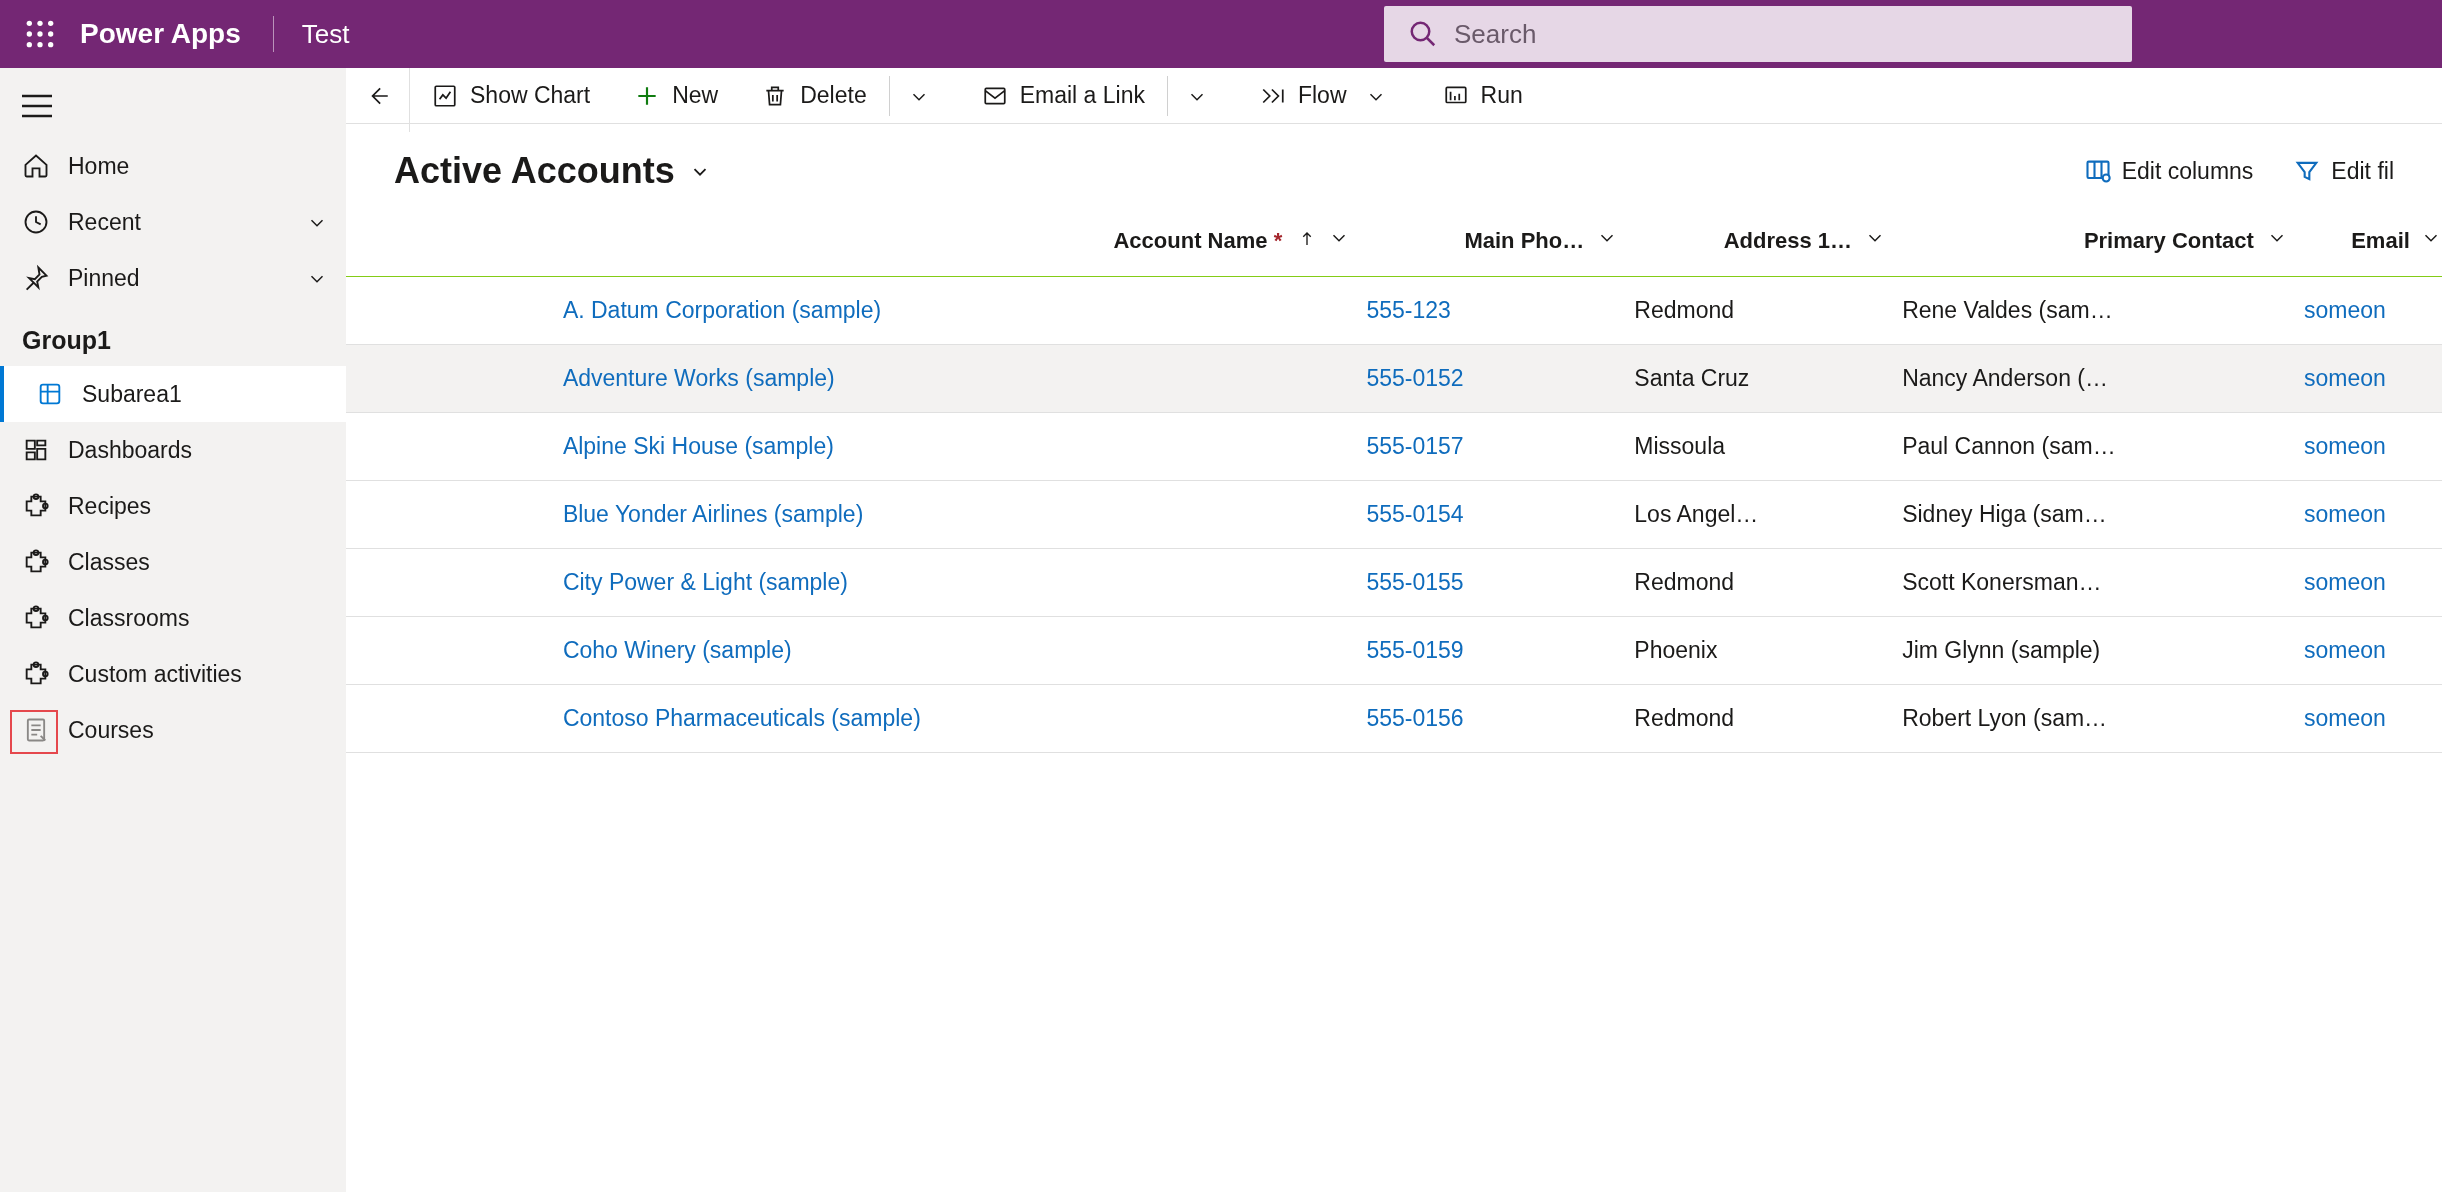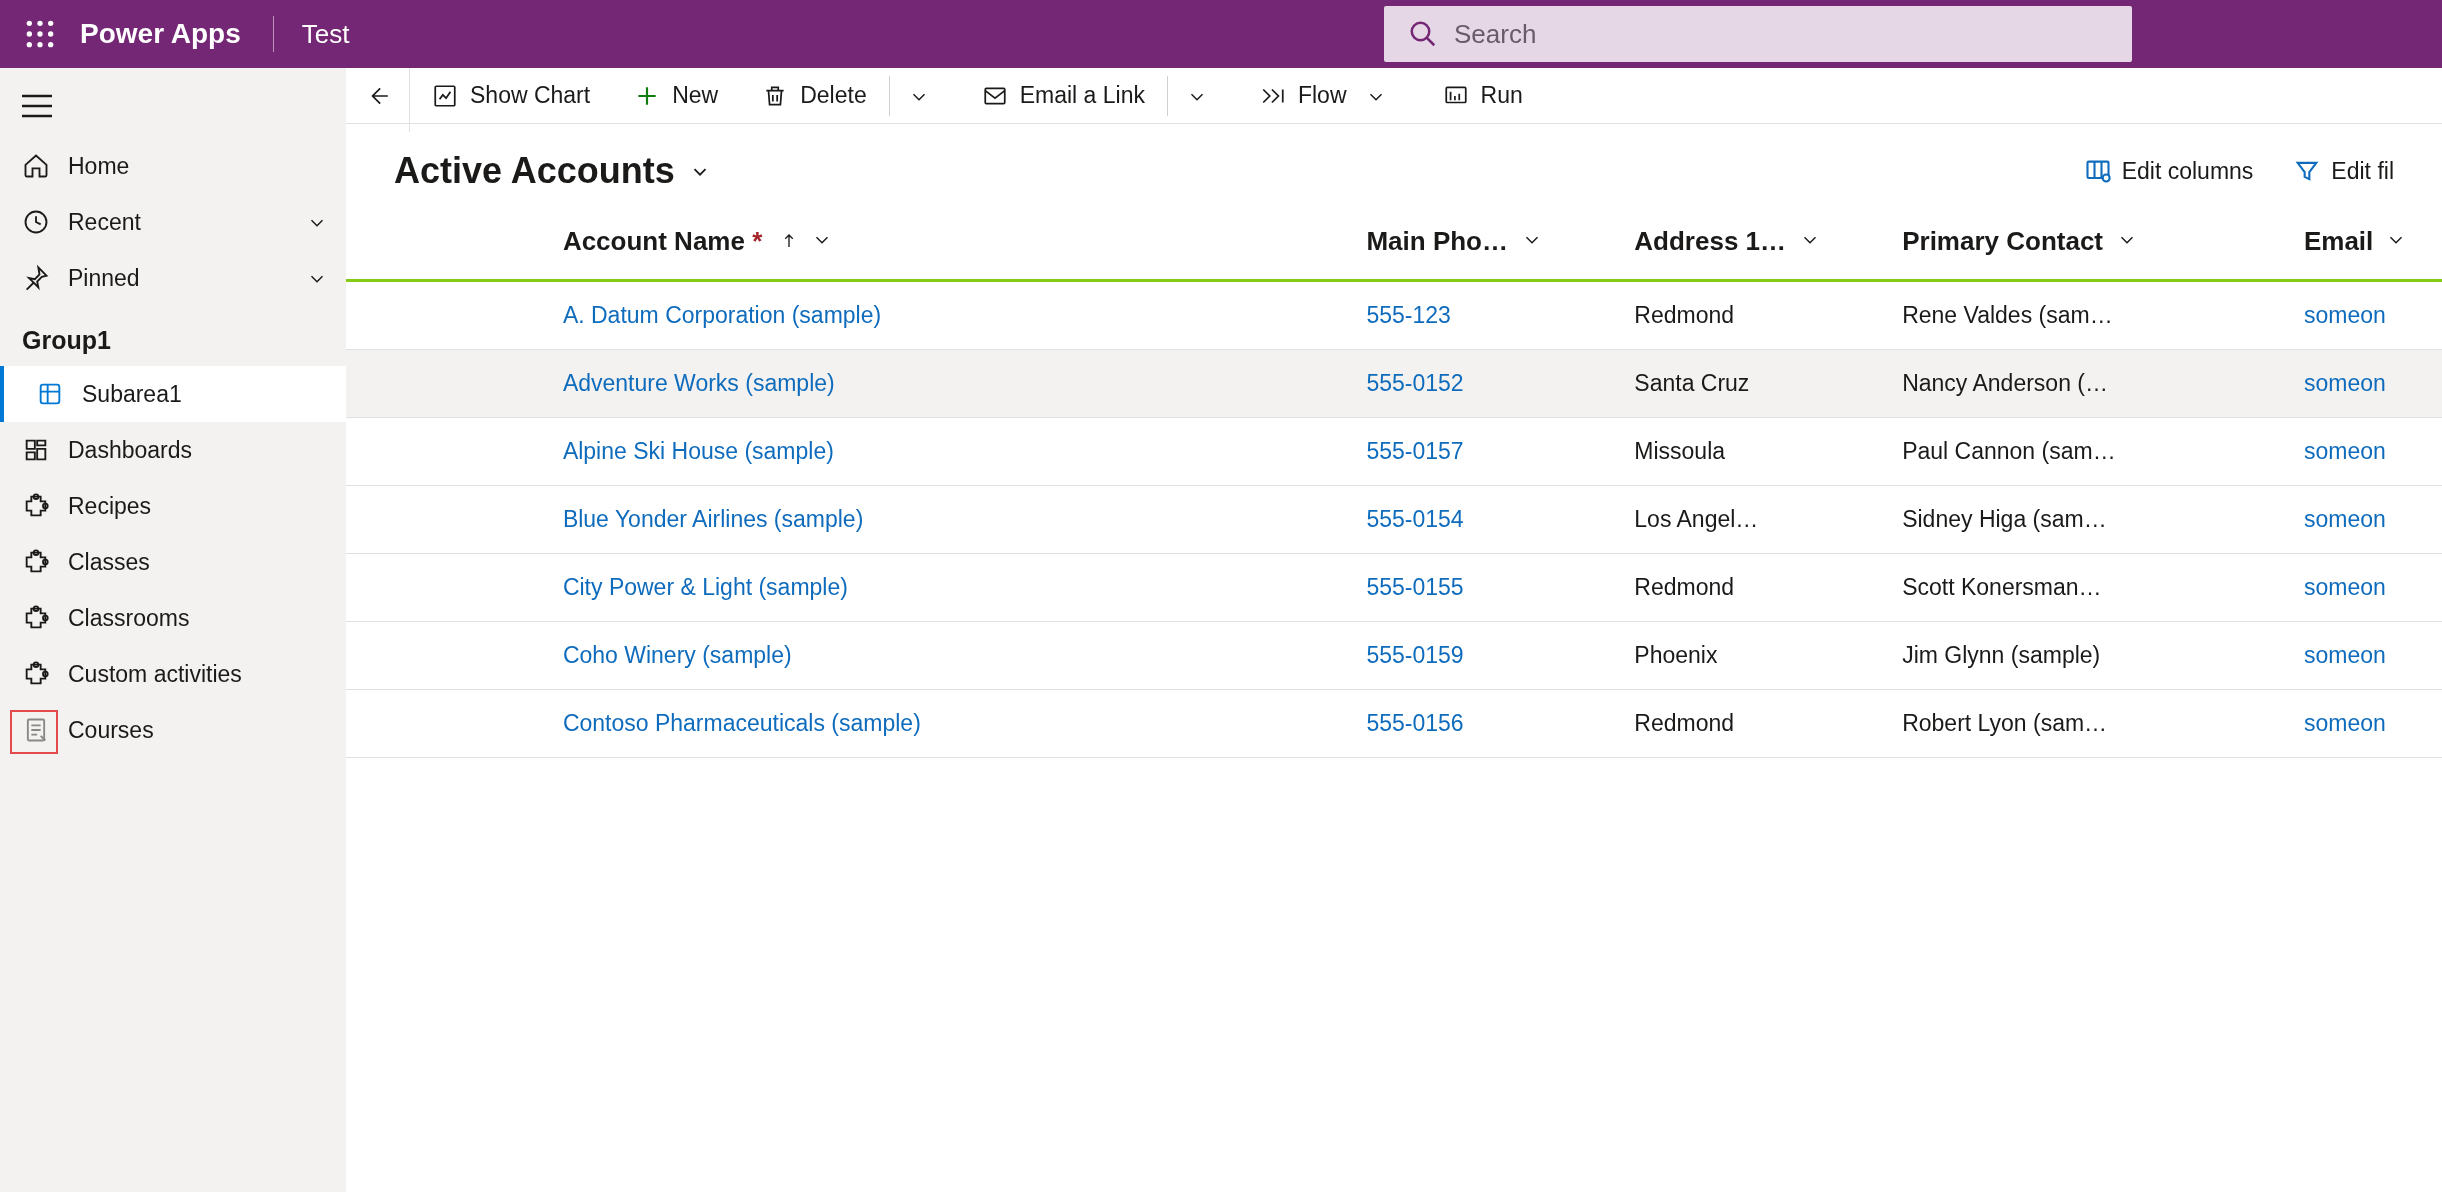--- a/index.html
+++ b/index.html
@@ -154,24 +154,24 @@
   .viewact svg{ width:28px; height:28px; margin-right:10px; stroke:#0f6cbd;}
 
   
   .grid { flex:1; overflow:hidden; padding-left:0;}
   table {
     border-collapse: collapse;
     width: 100%;
     table-layout: fixed;
   }
   th {
-    text-align:left;
-    font-size:26px; font-weight:600;
+    text-align:right;
+    font-size:22px; font-weight:600;
     padding: 22px 0 22px 16px;
-    border-bottom:3px solid #84cc16;
+    border-bottom:1px solid #84cc16;
     white-space:nowrap; overflow:hidden; text-overflow:ellipsis;
   }
   td {
     font-size:23px;
     padding: 20px 0 20px 16px;
     border-bottom:1px solid #e0e0e0;
     white-space:nowrap; overflow:hidden; text-overflow:ellipsis;
   }
   th .req { color:#a4262c; }
   tbody tr:nth-child(2) { background:#f3f2f1; }

